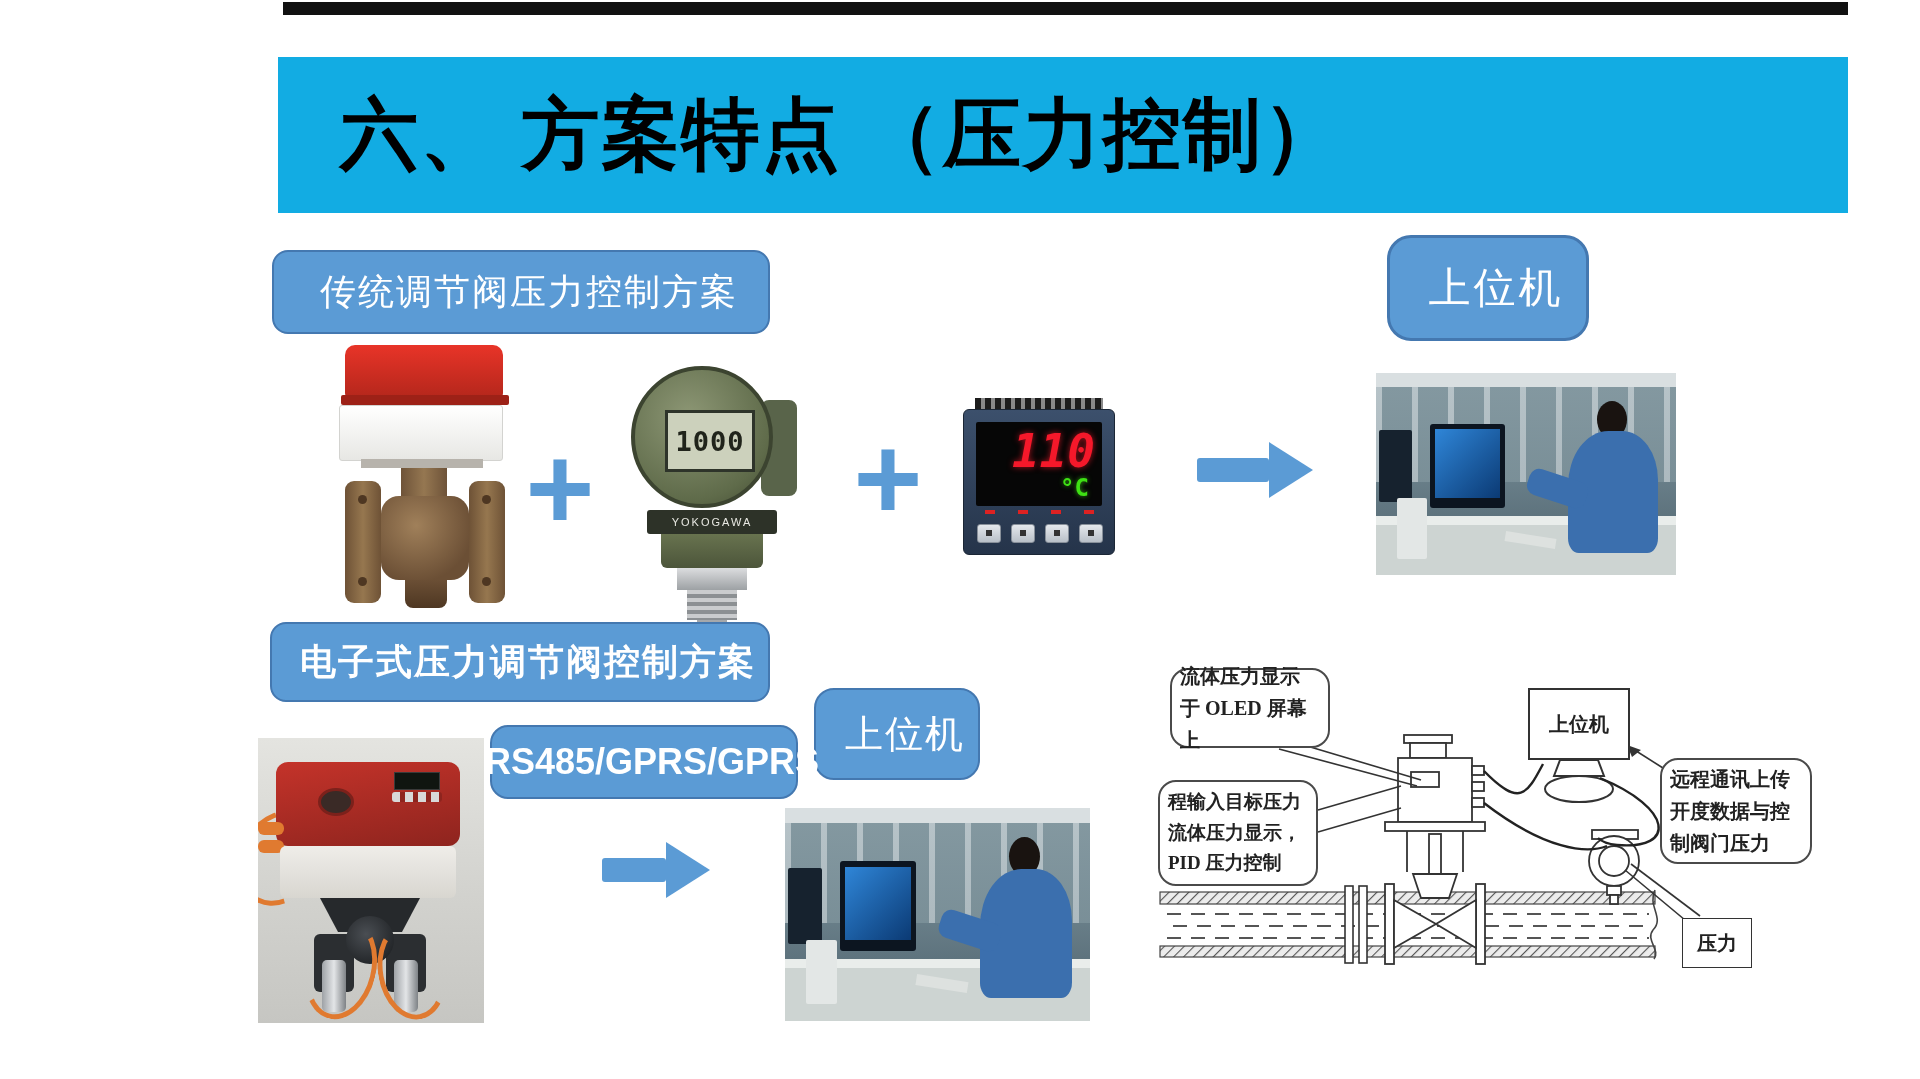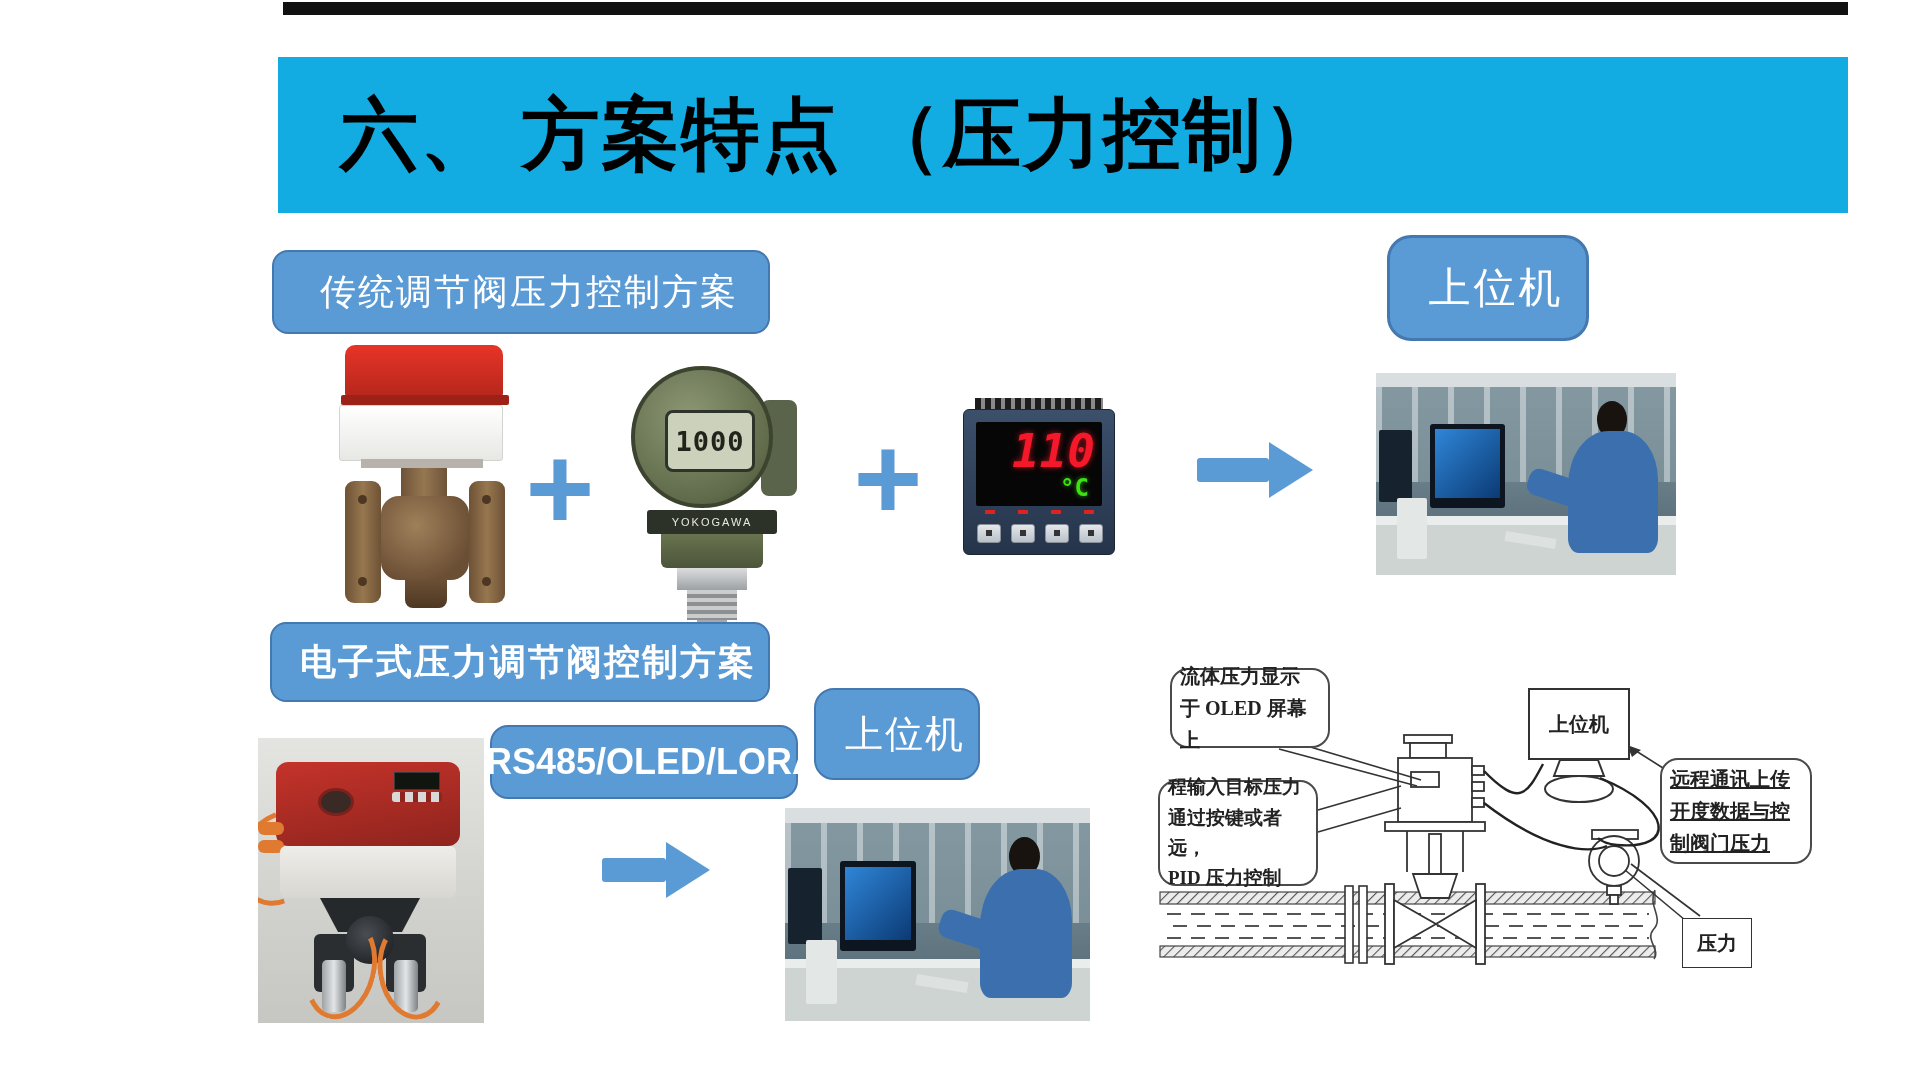--- a/index.html
+++ b/index.html
@@ -52,21 +52,21 @@
   .vp-flange{top:136px;width:36px;height:122px;border-radius:9px;background:linear-gradient(90deg,#6e5236,#96774f,#6e5236);}
   .vp-flange.l{left:10px;} .vp-flange.r{left:134px;}
   .vp-bolt{width:9px;height:9px;border-radius:50%;background:#4e3722;}
   .vp-bottom{left:70px;top:235px;width:42px;height:28px;background:linear-gradient(180deg,#6b4f35,#4e3722);border-radius:0 0 8px 8px;}
 
   
   #xmtr-photo{left:625px;top:358px;width:176px;height:272px;background:#fff;}
   .tp-side{left:136px;top:42px;width:36px;height:96px;background:#59644a;border-radius:8px;}
   .tp-house{left:6px;top:8px;width:142px;height:142px;border-radius:50%;
             background:radial-gradient(circle at 40% 35%,#8d9775,#5f6b4a 70%,#434b33);border:4px solid #3c4430;box-sizing:border-box;}
-  .tp-lcd{left:40px;top:52px;width:84px;height:56px;background:#ccd1bc;border:3px solid #2e342a;border-radius:8px;
+  .tp-lcd{left:40px;top:52px;width:84px;height:56px;background:#ccd1bc;border:3px solid #2e342a;border-radius:0;
           display:flex;align-items:center;justify-content:center;font-family:"DejaVu Sans Mono",monospace;
           font-weight:700;font-size:27px;color:#20241b;letter-spacing:1px;}
   .tp-band{left:22px;top:152px;width:130px;height:24px;background:#2d3228;border-radius:3px;color:#e8e8e2;
            font-family:"Liberation Sans",sans-serif;font-size:11px;letter-spacing:2px;display:flex;align-items:center;justify-content:center;}
   .tp-lower{left:36px;top:176px;width:102px;height:34px;background:linear-gradient(180deg,#68734f,#4c553a);border-radius:0 0 6px 6px;}
   .tp-hex{left:52px;top:210px;width:70px;height:22px;background:linear-gradient(180deg,#dcdddf,#9da1a4);}
   .tp-thread{left:62px;top:232px;width:50px;height:30px;background:repeating-linear-gradient(180deg,#caccce 0 4px,#8c9093 4px 8px);}
   .tp-tip{left:72px;top:262px;width:30px;height:8px;background:#a5a8ab;}
 
   
@@ -116,21 +116,21 @@
   .ap-cable{border:5px solid #e07a30;border-radius:50%;background:transparent;}
 
   
   #diagram{left:1155px;top:658px;width:765px;height:360px;}
   #diagram svg{position:absolute;left:0;top:0;}
   .dg-bubble{border:2px solid #4a4a4a;border-radius:18px;background:#fff;color:#222;
              font-size:20px;font-weight:700;line-height:1.6;display:flex;flex-direction:column;
              justify-content:center;padding:4px 8px;box-sizing:border-box;text-align:left;}
   #dg-b1{left:15px;top:10px;width:160px;height:80px;}
   #dg-b2{left:3px;top:122px;width:160px;height:106px;font-size:19px;}
-  #dg-b3{left:505px;top:100px;width:152px;height:106px;text-decoration:underline;}
+  #dg-b3{left:505px;top:100px;width:152px;height:106px;}
   .dg-rect{border:2px solid #333;background:#fff;color:#222;font-size:20px;font-weight:700;
            display:flex;align-items:center;justify-content:center;box-sizing:border-box;}
   #dg-monitor{left:373px;top:30px;width:102px;height:72px;}
   #dg-pressure{left:527px;top:260px;width:70px;height:50px;border-width:1.5px;}
 </style>
 </head>
 <body>
 
 <div id="slide">
 
@@ -217,21 +217,21 @@
     <div class="ab pr-keyboard"></div>
     <div class="ab pr-person">
       <div class="ab pr-head"></div>
       <div class="ab pr-body"></div>
       <div class="ab pr-arm"></div>
     </div>
   </div>
 
   <div id="box-elec" class="ab bluebox">电子式压力调节阀控制方案</div>
   <div id="box-hmi2" class="ab bluebox">上位机</div>
-  <div id="box-bus" class="ab bluebox">RS485/OLED/LORA</div>
+  <div id="box-bus" class="ab bluebox">RS485/GPRS/GPRS</div>
 
   <div id="act-photo" class="ab">
     <div class="ab ap-cable" style="left:-18px;top:70px;width:70px;height:90px;border-color:transparent transparent #e07a30 #e07a30;transform:rotate(30deg);"></div>
     <div class="ab ap-red">
       <div class="ab ap-screen"></div>
       <div class="ab ap-btns"></div>
       <div class="ab ap-vent"></div>
     </div>
     <div class="ab ap-plug" style="top:84px;"></div>
     <div class="ab ap-plug" style="top:102px;"></div>
@@ -337,21 +337,21 @@
         <line x1="545" y1="258" x2="476" y2="206"></line>
       </g>
       <polygon points="472,87 486,92 477,99" fill="#333"></polygon>
     </svg>
     <div id="dg-b1" class="ab dg-bubble">
       <span>流体压力显示</span>
       <span>于 OLED 屏幕上</span>
     </div>
     <div id="dg-b2" class="ab dg-bubble">
       <span>程输入目标压力</span>
-      <span>通过按键或者远，</span>
+      <span>流体压力显示，</span>
       <span>PID 压力控制</span>
     </div>
     <div id="dg-b3" class="ab dg-bubble">
       <span>远程通讯上传</span>
       <span>开度数据与控</span>
       <span>制阀门压力</span>
     </div>
     <div id="dg-monitor" class="ab dg-rect">上位机</div>
     <div id="dg-pressure" class="ab dg-rect">压力</div>
   </div>

